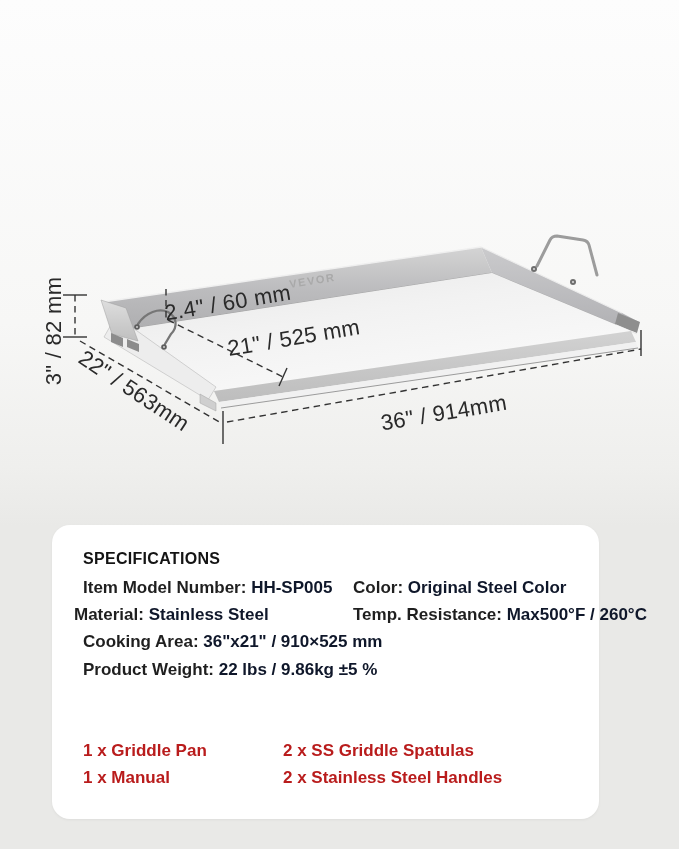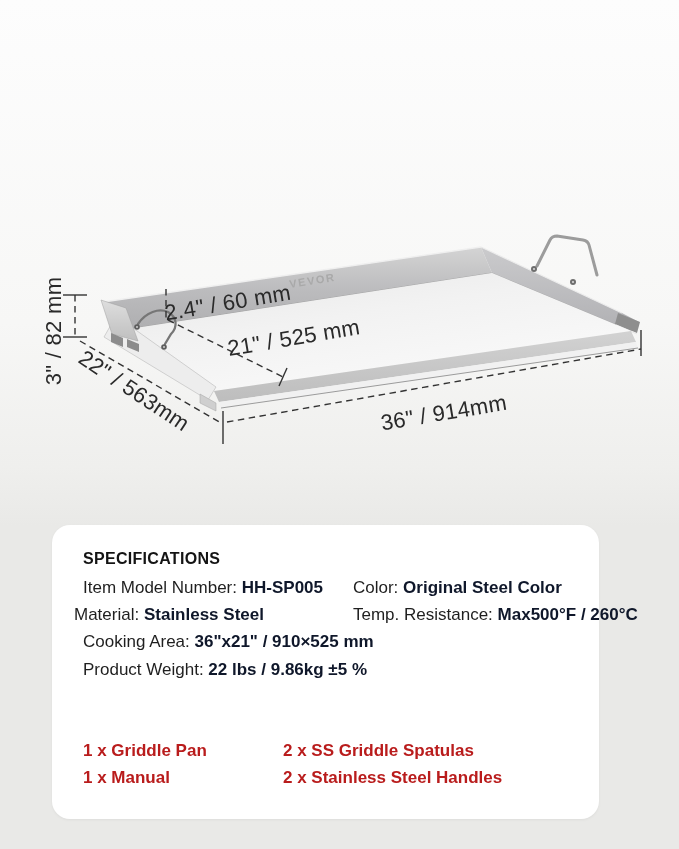--- a/index.html
+++ b/index.html
@@ -24,21 +24,21 @@
     position:absolute;left:24px;top:525px;width:547px;height:294px;
     background:#ffffff;border-radius:18px;
     box-shadow:0 1px 3px rgba(0,0,0,.05);
     margin-left:28px;
   }
   .card h2{
     position:absolute;margin:0;left:31px;
     font-size:16px;font-weight:700;color:#141414;letter-spacing:.3px;
   }
   .line{position:absolute;height:24px;line-height:24px;font-size:17px;white-space:nowrap;}
-  .lbl{color:#1f1f1f;font-weight:400;}
+  .lbl{color:#1f1f1f;font-weight:700;}
   .val{color:#0f172a;font-weight:700;}
   .pkg{color:#b91c1c;font-weight:700;}
 </style>
 </head>
 <body>
 
 <div class="page">
 
   <svg class="hero" viewBox="0 0 679 500" aria-hidden="true">
     <defs>

